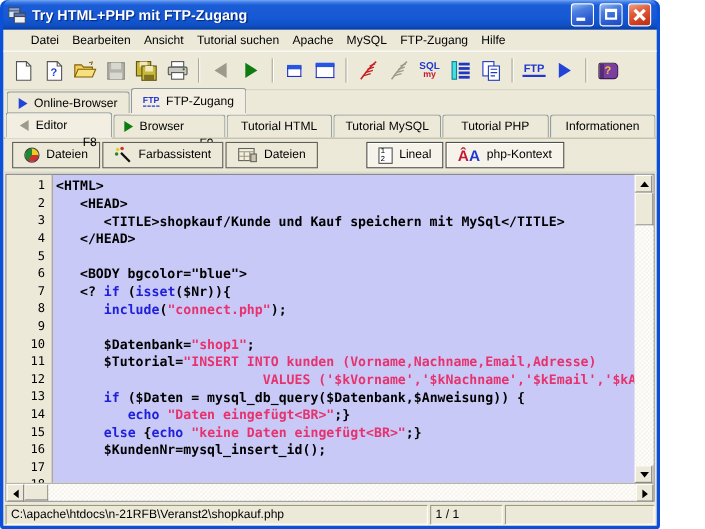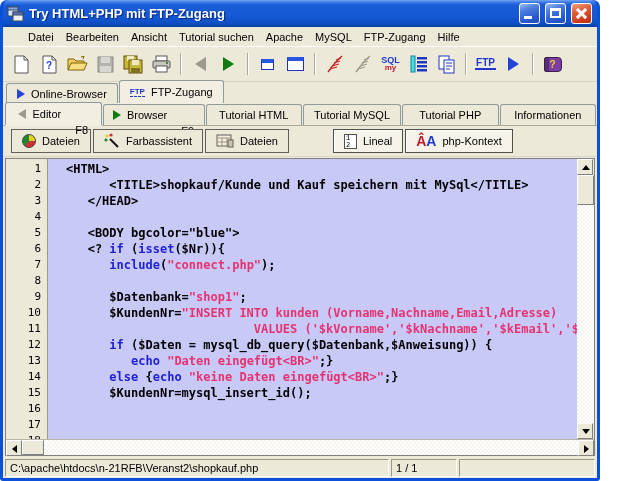--- a/index.html
+++ b/index.html
@@ -77,21 +77,21 @@
   .php-ico { font-weight:bold; font-size:14px; line-height:11px; letter-spacing:0; }
   .php-ico .a1 { color:#C41A30; } .php-ico .a2 { color:#2038D0; }
 
   
   .editor { flex:1; margin:1px 2px 1px 2px; border:1px solid #828282; min-height:0;
     display:grid; grid-template-columns:42px 1fr 17px; grid-template-rows:1fr 16px; background:#C9C9F7; }
   .gutter { grid-column:1; grid-row:1; background:#ECE9D8; border-right:1px solid #9C9A8A; overflow:hidden;
     padding-top:2px; }
   .lnum { height:16px; line-height:16px; font-family:"DejaVu Sans Mono",monospace; font-size:11px; color:#000;
     text-align:right; padding-right:6px; }
-  .codearea { grid-column:2; grid-row:1; overflow:hidden; padding:2px 0 0 18px; }
+  .codearea { grid-column:2; grid-row:1; overflow:hidden; padding:2px 0 0 3px; }
   .code-line { height:16px; line-height:16px; white-space:pre; font-family:"DejaVu Sans Mono",monospace;
     font-size:12px; font-weight:bold; color:#000; }
   .tok-p { color:#000; } .tok-b { color:#2020D8; } .tok-s { color:#E6336F; }
 
   .vscroll { grid-column:3; grid-row:1; display:flex; flex-direction:column; background:#ECE9D8; }
   .hscroll { grid-column:1/4; grid-row:2; display:flex; background:#ECE9D8; border-top:1px solid #B8B5A5; }
   .sbtn { width:16px; height:16px; flex:0 0 16px; background:#ECE9D8; position:relative;
     border:1px solid; border-color:#FFFFFF #808080 #808080 #FFFFFF; }
   .sthumb { background:#ECE9D8; border:1px solid; border-color:#FFFFFF #808080 #808080 #FFFFFF; }
   .v-thumb { height:30px; width:100%; }
@@ -353,29 +353,30 @@
           <div class="lnum">12</div>
           <div class="lnum">13</div>
           <div class="lnum">14</div>
           <div class="lnum">15</div>
           <div class="lnum">16</div>
           <div class="lnum">17</div>
           <div class="lnum">18</div>
         </div>
       <div class="codearea">
           <div class="code-line"><span class="tok-p">&lt;HTML&gt;</span></div>
+          <div class="code-line"><span class="tok-p">   &lt;HEAD&gt;</span></div>
           <div class="code-line"><span class="tok-p">      &lt;TITLE&gt;shopkauf/Kunde und Kauf speichern mit MySql&lt;/TITLE&gt;</span></div>
           <div class="code-line"><span class="tok-p">   &lt;/HEAD&gt;</span></div>
           <div class="code-line"></div>
           <div class="code-line"><span class="tok-p">   &lt;BODY bgcolor="blue"&gt;</span></div>
           <div class="code-line"><span class="tok-p">   &lt;? </span><span class="tok-b">if</span><span class="tok-p"> (</span><span class="tok-b">isset</span><span class="tok-p">($Nr)){</span></div>
           <div class="code-line"><span class="tok-p">      </span><span class="tok-b">include</span><span class="tok-p">(</span><span class="tok-s">"connect.php"</span><span class="tok-p">);</span></div>
           <div class="code-line"></div>
           <div class="code-line"><span class="tok-p">      $Datenbank=</span><span class="tok-s">"shop1"</span><span class="tok-p">;</span></div>
-          <div class="code-line"><span class="tok-p">      $KundenNr=</span><span class="tok-s">"INSERT INTO kunden (Vorname,Nachname,Email,Adresse)</span></div>
+          <div class="code-line"><span class="tok-p">      $Tutorial=</span><span class="tok-s">"INSERT INTO kunden (Vorname,Nachname,Email,Adresse)</span></div>
           <div class="code-line"><span class="tok-s">                          VALUES ('$kVorname','$kNachname','$kEmail','$kAdresse')";</span></div>
           <div class="code-line"><span class="tok-p">      </span><span class="tok-b">if</span><span class="tok-p"> ($Daten = mysql_db_query($Datenbank,$Anweisung)) {</span></div>
           <div class="code-line"><span class="tok-p">         </span><span class="tok-b">echo</span><span class="tok-p"> </span><span class="tok-s">"Daten eingefügt&lt;BR&gt;"</span><span class="tok-p">;}</span></div>
           <div class="code-line"><span class="tok-p">      </span><span class="tok-b">else</span><span class="tok-p"> {</span><span class="tok-b">echo</span><span class="tok-p"> </span><span class="tok-s">"keine Daten eingefügt&lt;BR&gt;"</span><span class="tok-p">;}</span></div>
           <div class="code-line"><span class="tok-p">      $KundenNr=mysql_insert_id();</span></div>
           <div class="code-line"></div>
           <div class="code-line"></div>
         </div>
 
       <div class="vscroll">

